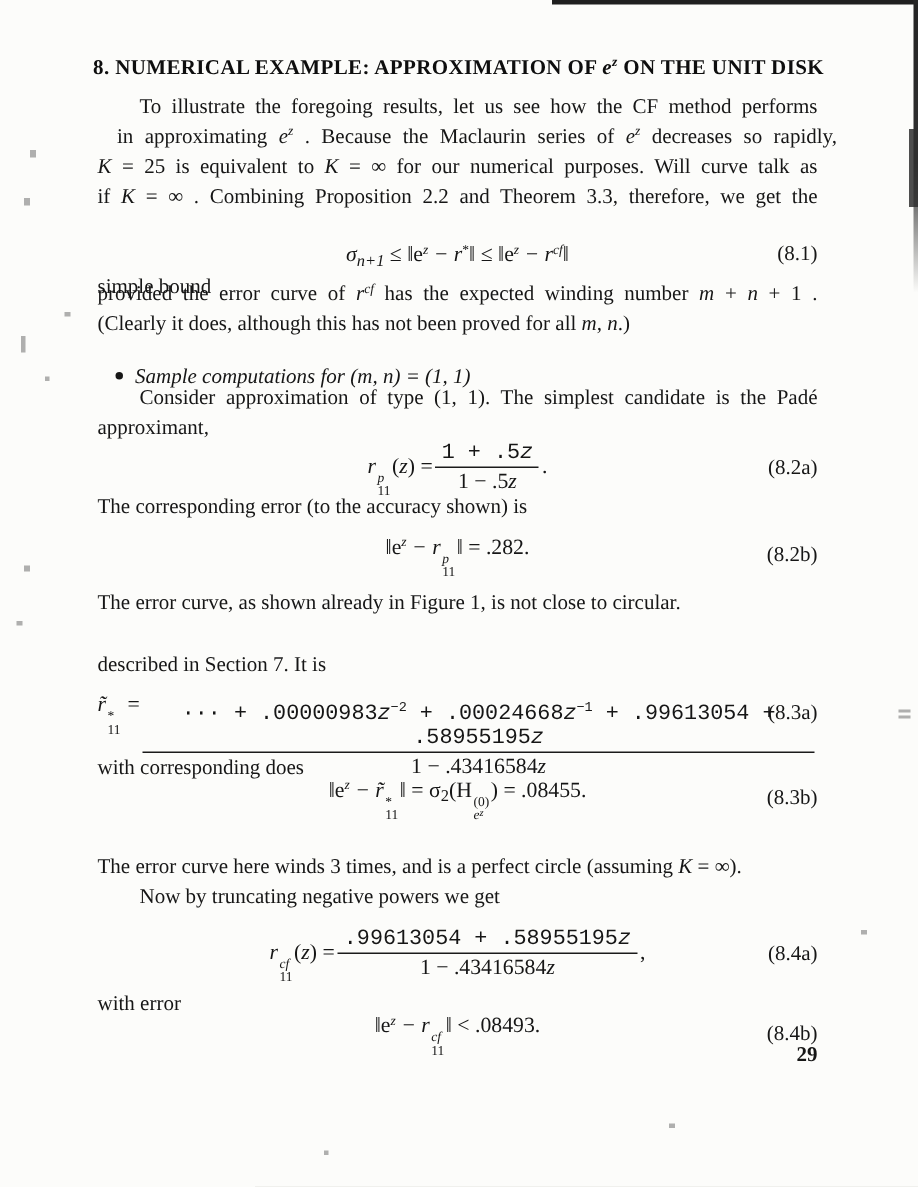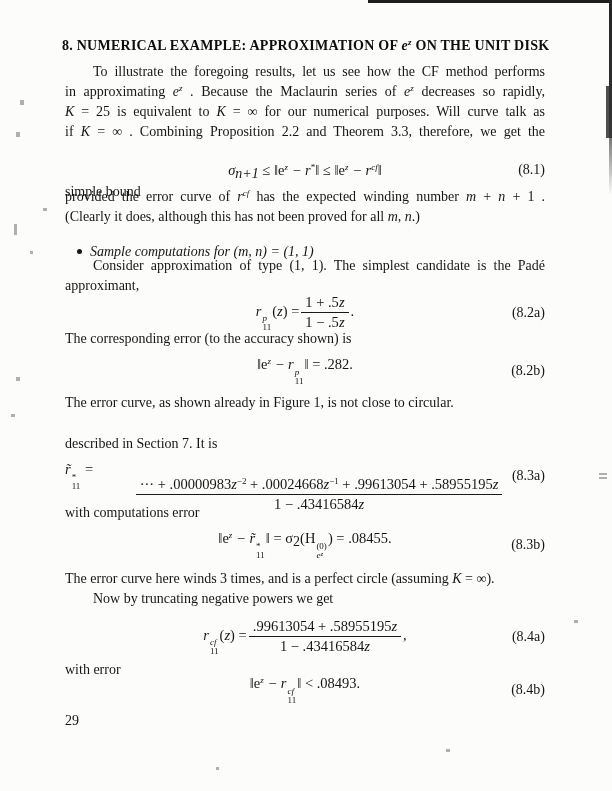--- a/index.html
+++ b/index.html
@@ -5,35 +5,35 @@
   html,body{margin:0;padding:0;background:#e8e8e4;}
   .page{position:relative;width:612px;height:791px;background:#fcfcfa;overflow:hidden;
         font-family:"Liberation Serif","DejaVu Serif",serif;color:#161616;}
   .blk{position:absolute;left:65px;width:480px;font-size:14px;line-height:19px;}
   .just{text-align:justify;text-align-last:justify;}
   .ind{text-indent:28px;}
   .title{left:62px;width:494px;font-weight:bold;font-size:14px;letter-spacing:.25px;color:#0e0e0e;}
   .it{font-style:italic;}
   .mi{font-style:italic;}
   .s{font-size:9px;position:relative;top:-5px;}
-  .ss{font-size:14px;position:relative;top:3px;}
+  .ss{font-size:11px;position:relative;top:3px;}
   .eq{position:absolute;left:65px;width:480px;font-size:14.5px;display:flex;
       justify-content:center;align-items:center;}
   .eqlabel{position:absolute;right:0;top:50%;transform:translateY(-50%);font-size:14px;}
   .frac{display:inline-block;vertical-align:middle;text-align:center;margin:0 2px;}
-  .frac .num{display:block;padding:0 4px 1px;}
+  .frac .num{display:block;padding:0 4px 1px;font-family:Liberation Mono, monospace;}
   .frac .den{display:block;border-top:1.3px solid #1a1a1a;padding:1px 4px 0;}
   .supsub{display:inline-flex;flex-direction:column;vertical-align:-6px;line-height:9px;
           font-size:9px;text-align:left;margin-left:1px;margin-right:1px;}
   .supsub .t{height:9px;}
   .supsub .b{height:9px;}
   .tz{font-size:7px;position:relative;top:-2px;font-style:italic;}
   .bullet-dot{display:inline-block;width:5px;height:5px;border-radius:50%;background:#161616;
               vertical-align:2px;margin-right:8px;}
-  .pagenum{position:absolute;left:65px;width:480px;top:713px;text-align:left;font-size:14px;}
+  .pagenum{position:absolute;left:65px;width:480px;top:696px;text-align:right;font-size:14px;font-weight:bold;}
   
   .n-top{position:absolute;left:368px;top:0;width:244px;height:3px;background:#1f1f1f;}
   .n-right{position:absolute;left:609px;top:0;width:3px;height:195px;
            background:linear-gradient(#242424 0%,#303030 55%,rgba(70,70,70,0) 100%);}
   .n-rblob{position:absolute;left:606px;top:86px;width:6px;height:52px;background:#2f2f2f;opacity:.85;}
   .speck{position:absolute;background:#6f6f6f;opacity:.55;}
 </style>
 </head>
 <body>
 
@@ -51,21 +51,21 @@
   <div class="speck" style="left:11px;top:414px;width:4px;height:3px;"></div>
   <div class="speck" style="left:599px;top:473px;width:8px;height:2px;"></div>
   <div class="speck" style="left:599px;top:477px;width:8px;height:2px;"></div>
   <div class="speck" style="left:574px;top:620px;width:4px;height:3px;"></div>
   <div class="speck" style="left:446px;top:749px;width:4px;height:3px;"></div>
   <div class="speck" style="left:216px;top:767px;width:3px;height:3px;"></div>
 
   <div class="blk title" style="top:36px;"><span>8. NUMERICAL EXAMPLE: APPROXIMATION OF</span> <span class="mi">e</span><span class="s mi">z</span> <span>ON THE UNIT DISK</span></div>
 
   <div class="blk just ind" style="top:62px;"><span>To illustrate the foregoing results, let us see how the CF method performs</span></div>
-  <div class="blk just" style="top:82px;"><span>in approximating </span><span class="mi">e</span><span class="s mi">z</span><span> . Because the Maclaurin series of </span><span class="mi">e</span><span class="s mi">z</span><span> decreases so rapidly,</span></div>
+  <div class="blk just" style="top:82px;margin-left:13px;"><span>in approximating </span><span class="mi">e</span><span class="s mi">z</span><span> . Because the Maclaurin series of </span><span class="mi">e</span><span class="s mi">z</span><span> decreases so rapidly,</span></div>
   <div class="blk just" style="top:102px;"><span class="mi">K</span><span> = 25 is equivalent to </span><span class="mi">K</span><span> = ∞ for our numerical purposes. Will curve talk as</span></div>
   <div class="blk just" style="top:122px;"><span>if </span><span class="mi">K</span><span> = ∞ . Combining Proposition 2.2 and Theorem 3.3, therefore, we get the</span></div>
   <div class="blk" style="top:141px;margin-top:41px;"><span>simple bound</span></div>
 
   <div class="eq" style="top:159px;height:22px;">
     <span><span class="mi">σ</span><span class="ss mi">n+1</span><span> ≤ </span><span>‖e</span><span class="s mi">z</span><span class="mi"> − r</span><span class="s">*</span><span>‖</span><span> ≤ </span><span>‖e</span><span class="s mi">z</span><span class="mi"> − r</span><span class="s mi">cf</span><span>‖</span></span>
     <span class="eqlabel">(8.1)</span>
   </div>
 
   <div class="blk just" style="top:187px;"><span>provided the error curve of </span><span class="mi">r</span><span class="s mi">cf</span><span> has the expected winding number </span><span class="mi">m</span><span> + </span><span class="mi">n</span><span> + 1 .</span></div>
@@ -104,23 +104,23 @@
         </span><span> = </span></span>
     <span style="flex:1;display:flex;justify-content:center;margin-top:36px;">
         <span class="frac">
           <span class="num"><span>··· + .00000983</span><span class="mi">z</span><span class="s">−2</span><span> + .00024668</span><span class="mi">z</span><span class="s">−1</span><span> + .99613054 + .58955195</span><span class="mi">z</span></span>
           <span class="den"><span>1 − .43416584</span><span class="mi">z</span></span>
         </span>
       </span>
     <span class="eqlabel"><span>(8.3a)</span></span>
   </div>
 
-  <div class="blk" style="top:503px;"><span>with computations error</span></div>
+  <div class="blk" style="top:503px;"><span>with corresponding does</span></div>
 
-  <div class="eq" style="top:533px;height:24px;">
+  <div class="eq" style="top:521px;height:24px;">
     <span><span>‖e</span><span class="s mi">z</span><span class="mi"> − r̃</span><span class="supsub">
           <span class="t">*</span>
           <span class="b">11</span>
         </span><span>‖ = σ</span><span class="ss">2</span><span>(H</span><span class="supsub">
           <span class="t">(0)</span>
           <span class="b"><span class="mi">e</span><span class="tz">z</span></span>
         </span><span>)</span><span> = .08455.</span></span>
     <span class="eqlabel">(8.3b)</span>
   </div>
 

